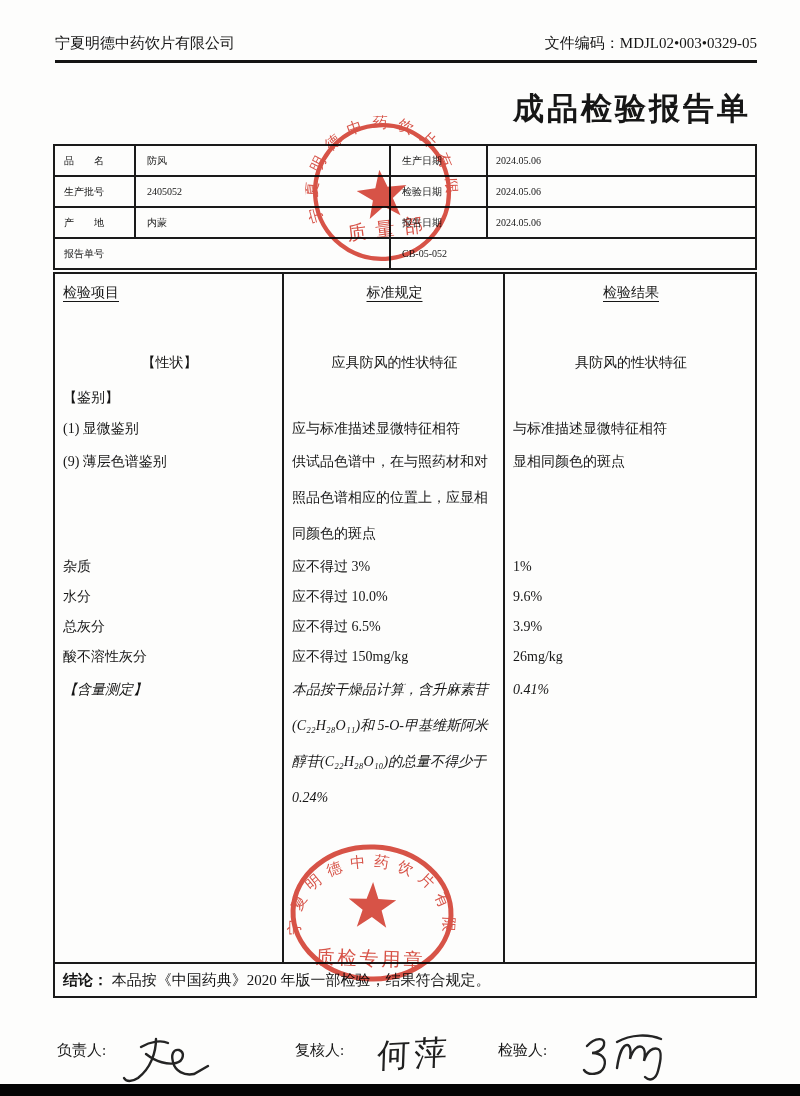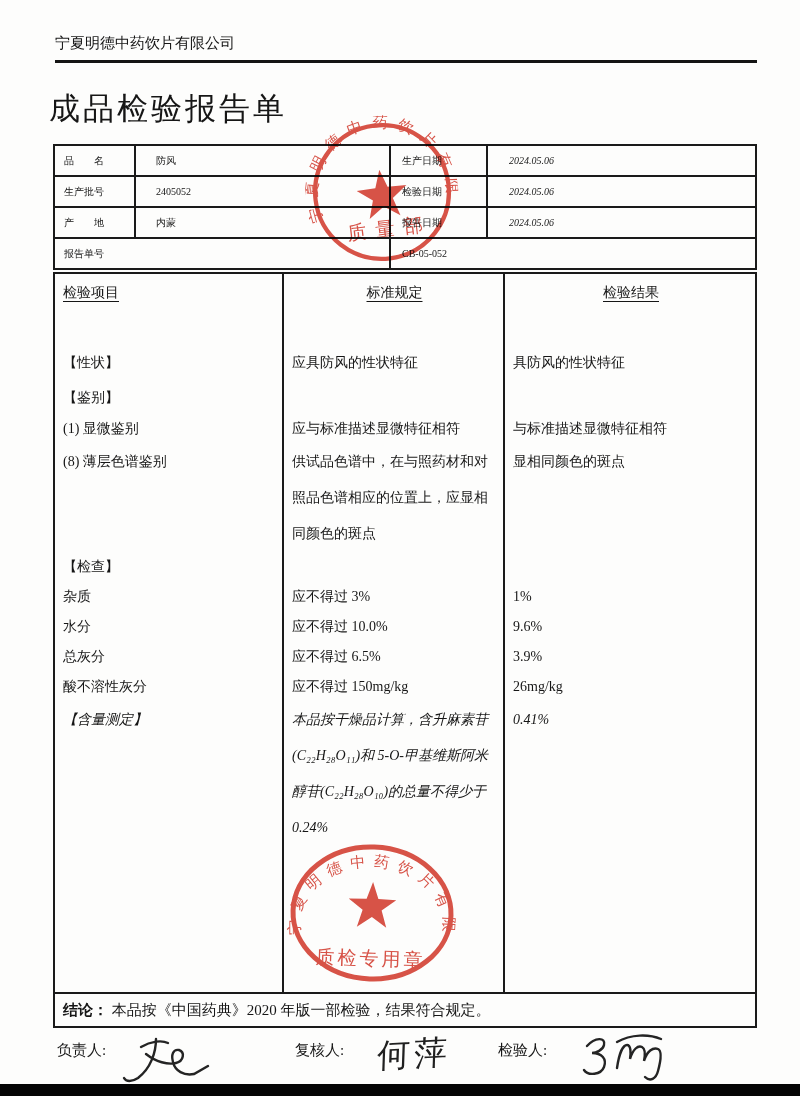--- a/index.html
+++ b/index.html
@@ -7,43 +7,43 @@
     width:800px;height:1096px;position:relative;background:#fdfdfc;overflow:hidden;
     color:var(--ink,#161616);
     font-family:"Liberation Serif","DejaVu Serif",serif;
   }
   .page-header{
     position:absolute;top:34px;left:55px;width:702px;
     display:flex;justify-content:space-between;align-items:flex-end;
     font-size:15px;padding-bottom:7px;border-bottom:3px solid #141414;
   }
   .report-title{
-    position:absolute;top:88px;left:49px;width:702px;text-align:left;
-    font-size:31px;font-weight:normal;letter-spacing:3px;
+    position:absolute;top:88px;left:49px;width:702px;text-align:right;
+    font-size:31px;font-weight:bold;letter-spacing:3px;
   }
   table{border-collapse:collapse;table-layout:fixed;}
   
   .info-table{position:absolute;top:144px;left:53px;width:702px;}
   .info-table td{
     border:2px solid #1a1a1a;font-size:10px;height:29px;
     padding:0 0 0 9px;white-space:nowrap;overflow:hidden;
   }
-  .info-table td.val{padding-left:20px;margin-left:32px;}
+  .info-table td.val{padding-left:11px;margin-left:32px;}
   .info-table td.dlab{padding-left:11px;}
-  .info-table td.dval{padding-left:21px;font-style:italic;}
+  .info-table td.dval{padding-left:8px;}
   
   .main-table{position:absolute;top:272px;left:53px;width:702px;border:2px solid #1a1a1a;}
   .main-table td{
     border-left:2px solid #1a1a1a;border-right:2px solid #1a1a1a;
     font-size:14px;vertical-align:top;padding:0 6px 0 8px;overflow:hidden;
   }
   .main-table tr.hdr td{height:60px;padding-top:10px;line-height:18px;}
   .main-table tr.hdr td u{text-decoration:underline;text-underline-offset:4px;}
   .main-table tr.hdr td.c{text-align:center;}
-  tr.h38 td{height:38px;line-height:38px;}
+  tr.h38 td{height:38px;line-height:38px;text-align:center;}
   tr.h32 td{height:32px;line-height:32px;}
   tr.h30 td{height:30px;line-height:30px;}
   tr.wrapA td{height:104px;line-height:36px;padding-top:0;}
   tr.wrapB td{height:100px;line-height:36px;padding-top:0;font-style:italic;}
   tr.stamp-row td{height:146px;}
   tr.concl td{
     border-top:2px solid #1a1a1a;height:32px;line-height:32px;
     font-size:15px;padding-left:8px;white-space:nowrap;
   }
   tr.concl .b{font-weight:bold;text-align:center;}
@@ -61,20 +61,21 @@
   .stamp-top{left:306px;top:116px;width:152px;height:152px;transform:rotate(-7deg);}
   .stamp-bottom{left:287px;top:841px;width:170px;height:145px;transform:rotate(2deg);}
   .stamp text{fill:var(--stamp-red,#d6463a);}
   .scan-bar{position:absolute;left:0;bottom:0;width:800px;height:12px;background:#050505;}
 </style>
 </head>
 <body>
 
 <div class="page-header">
   <span>宁夏明德中药饮片有限公司</span>
+  <span>文件编码：MDJL02•003•0329-05</span>
 </div>
 
 <div class="report-title">成品检验报告单</div>
 
 <table class="info-table">
   <colgroup>
       <col style="width:81px">
       <col style="width:255px">
       <col style="width:97px">
       <col style="width:269px">
@@ -126,28 +127,23 @@
     <td>【鉴别】</td>
     <td></td>
     <td></td>
   </tr>
   <tr class="h30">
     <td>(1) 显微鉴别</td>
     <td>应与标准描述显微特征相符</td>
     <td>与标准描述显微特征相符</td>
   </tr>
   <tr class="wrapA">
-    <td>(8) 薄层色谱鉴别</td>
+    <td>(9) 薄层色谱鉴别</td>
     <td>供试品色谱中，在与照药材和对照品色谱相应的位置上，应显相同颜色的斑点</td>
     <td>显相同颜色的斑点</td>
-  </tr>
-  <tr class="h30">
-    <td>【检查】</td>
-    <td></td>
-    <td></td>
   </tr>
   <tr class="h30">
     <td>杂质</td>
     <td>应不得过 3%</td>
     <td>1%</td>
   </tr>
   <tr class="h30">
     <td>水分</td>
     <td>应不得过 10.0%</td>
     <td>9.6%</td>

